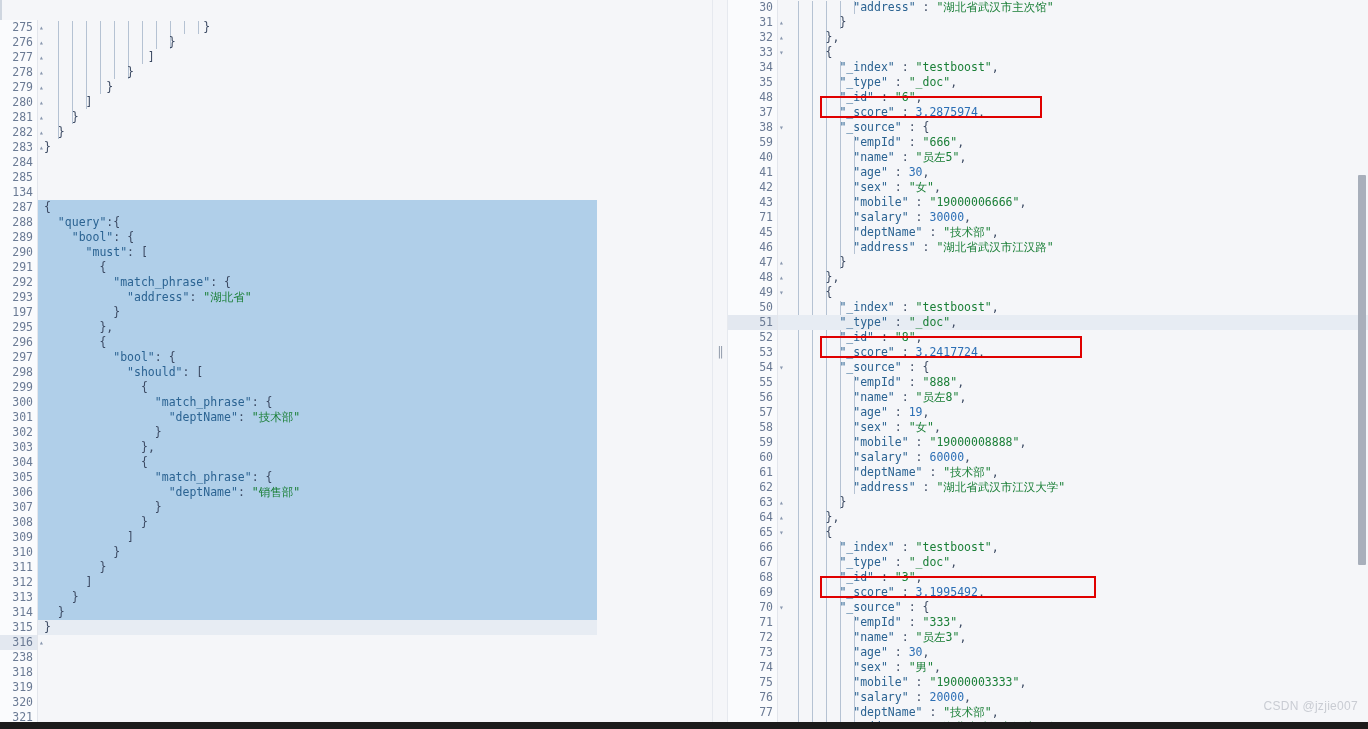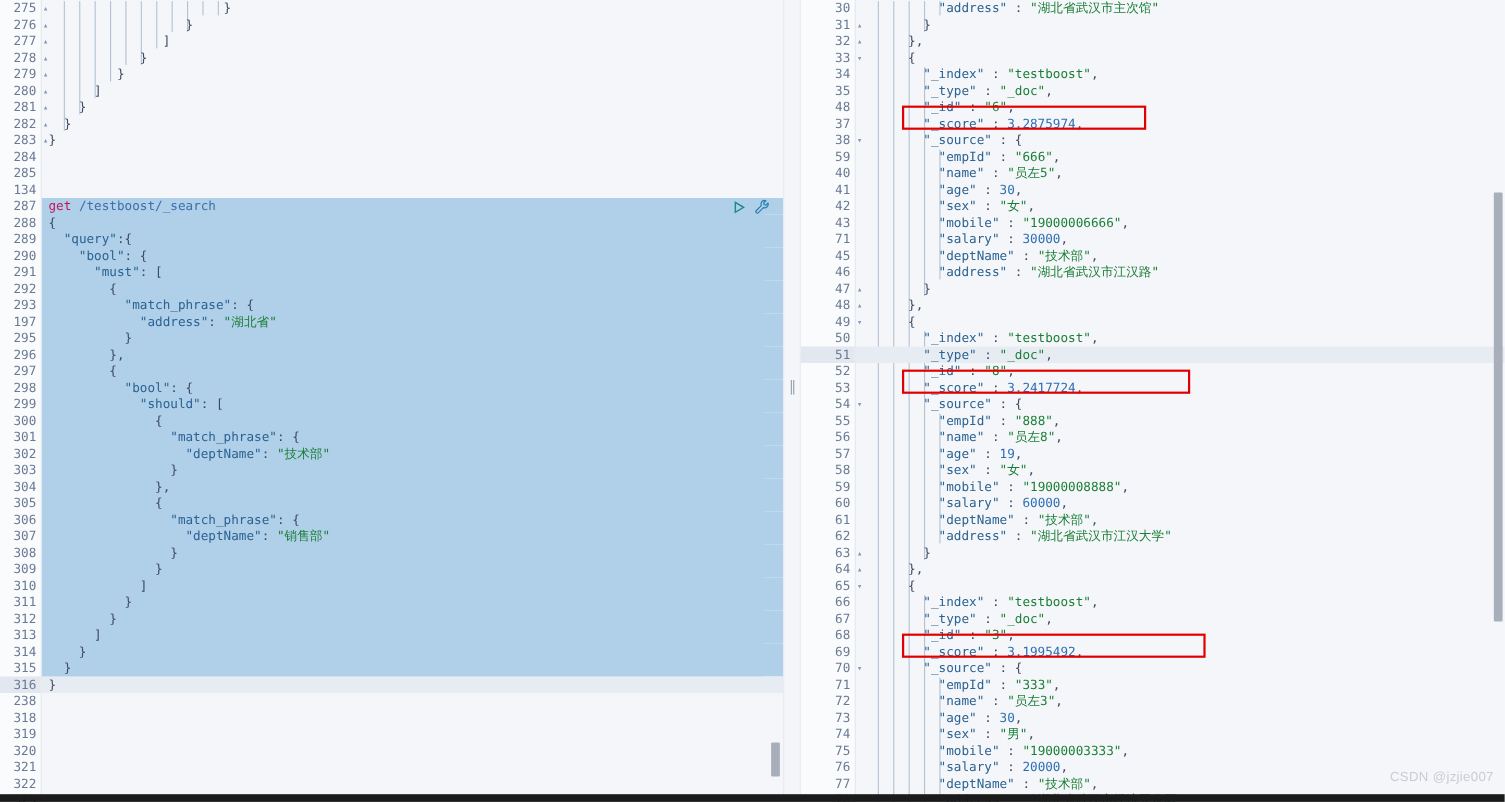--- a/index.html
+++ b/index.html
@@ -73,21 +73,21 @@
   .url { color: #3f6fa8; }           
   .pk  { color: #2b6392; }           
   .st  { color: #1a7f37; }           
   .nm  { color: #2c6fb5; }           
   .pn  { color: #3c4a63; }
 
   .guides { position:absolute; top:0; left:0; bottom:0; right:0; pointer-events:none; }
   .guide { position:absolute; width:1px; background:#9fb0c6; opacity:.75; }
 
   
-  #left-editor { left: 0; width: 712px; }
+  #left-editor { left: 0; width: 597px; margin-top: 20px; }
   #left-gutter { width: 38px; }
   #left-code   { left: 38px; right: 0; }
 
   
   #left-selection {
     position: absolute;
     left: 38px;
     width: 657px;
     background: #b0cfe9;
   }
@@ -265,21 +265,20 @@
         <div class="row">               <span class="pn">]</span></div>
         <div class="row">            <span class="pn">}</span></div>
         <div class="row">         <span class="pn">}</span></div>
         <div class="row">      <span class="pn">]</span></div>
         <div class="row">    <span class="pn">}</span></div>
         <div class="row">  <span class="pn">}</span></div>
         <div class="row"><span class="pn">}</span></div>
         <div class="row"></div>
         <div class="row"></div>
         <div class="row"></div>
-        <div class="row sel"><span class="k">get</span> <span class="url">/testboost/_search</span></div>
         <div class="row sel"><span class="pn">{</span></div>
         <div class="row sel">  <span class="pk">"query"</span><span class="pn">:</span><span class="pn">{</span></div>
         <div class="row sel">    <span class="pk">"bool"</span><span class="pn">:</span> <span class="pn">{</span></div>
         <div class="row sel">      <span class="pk">"must"</span><span class="pn">:</span> <span class="pn">[</span></div>
         <div class="row sel">        <span class="pn">{</span></div>
         <div class="row sel">          <span class="pk">"match_phrase"</span><span class="pn">:</span> <span class="pn">{</span></div>
         <div class="row sel">            <span class="pk">"address"</span><span class="pn">:</span> <span class="st">"湖北省"</span></div>
         <div class="row sel">          <span class="pn">}</span></div>
         <div class="row sel">        <span class="pn">}</span><span class="pn">,</span></div>
         <div class="row sel">        <span class="pn">{</span></div>

